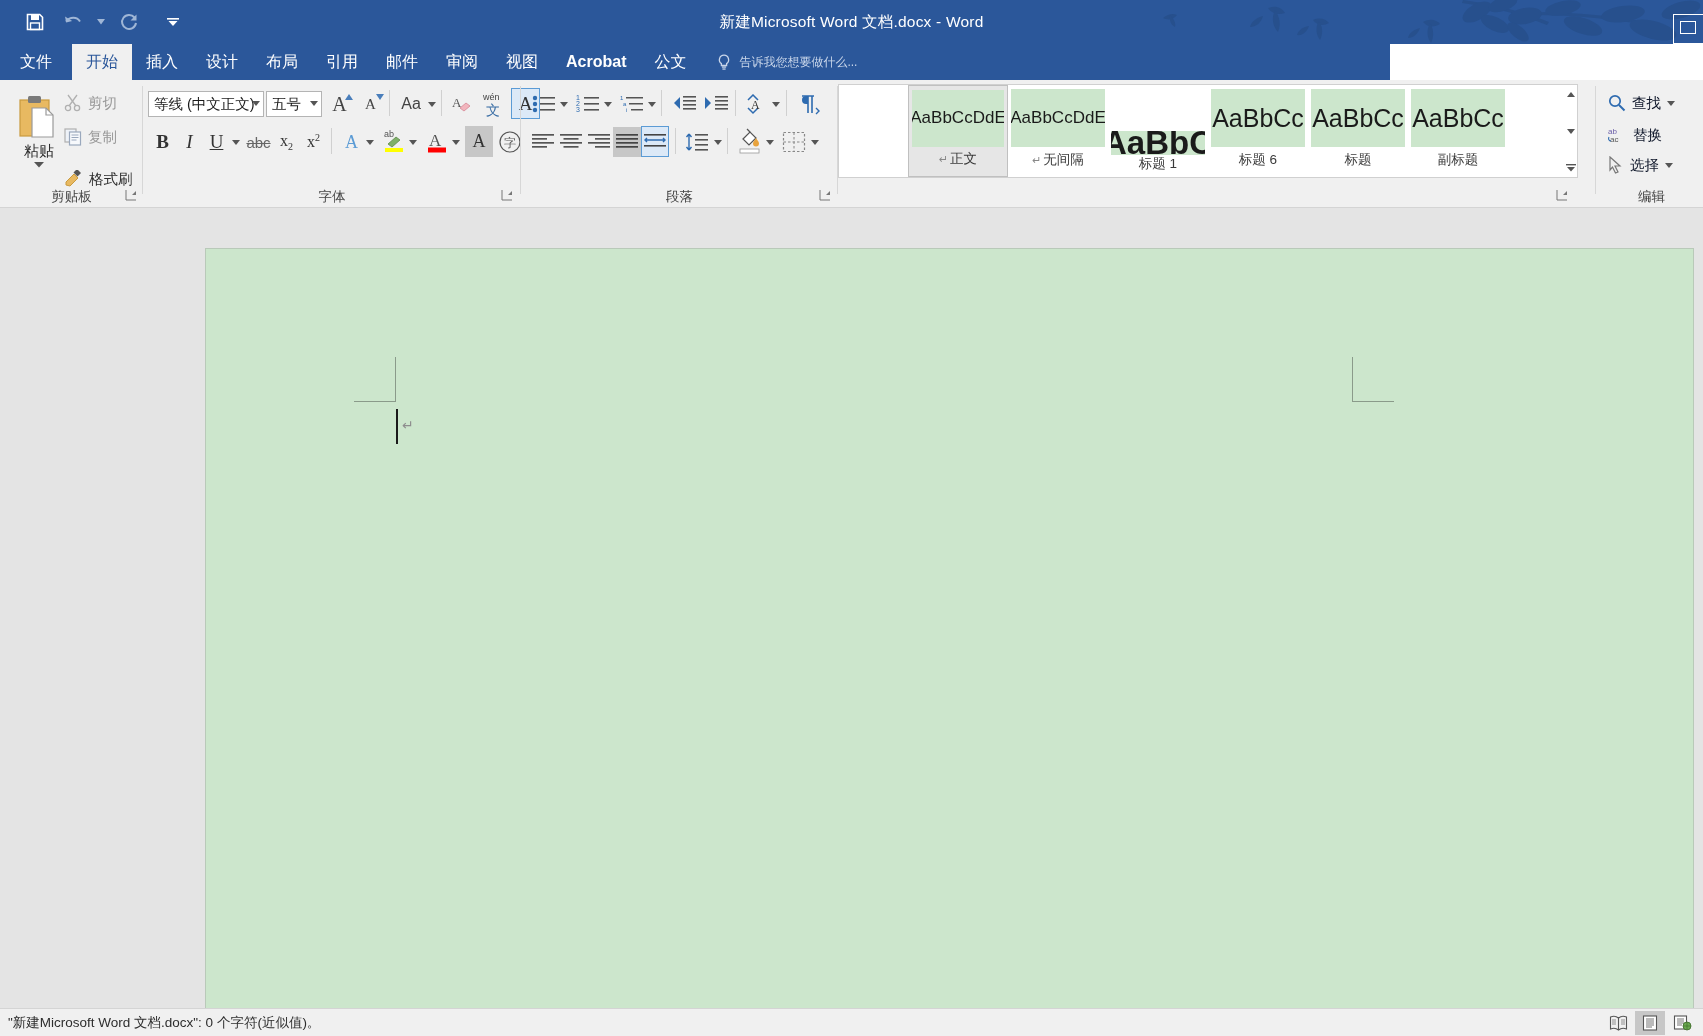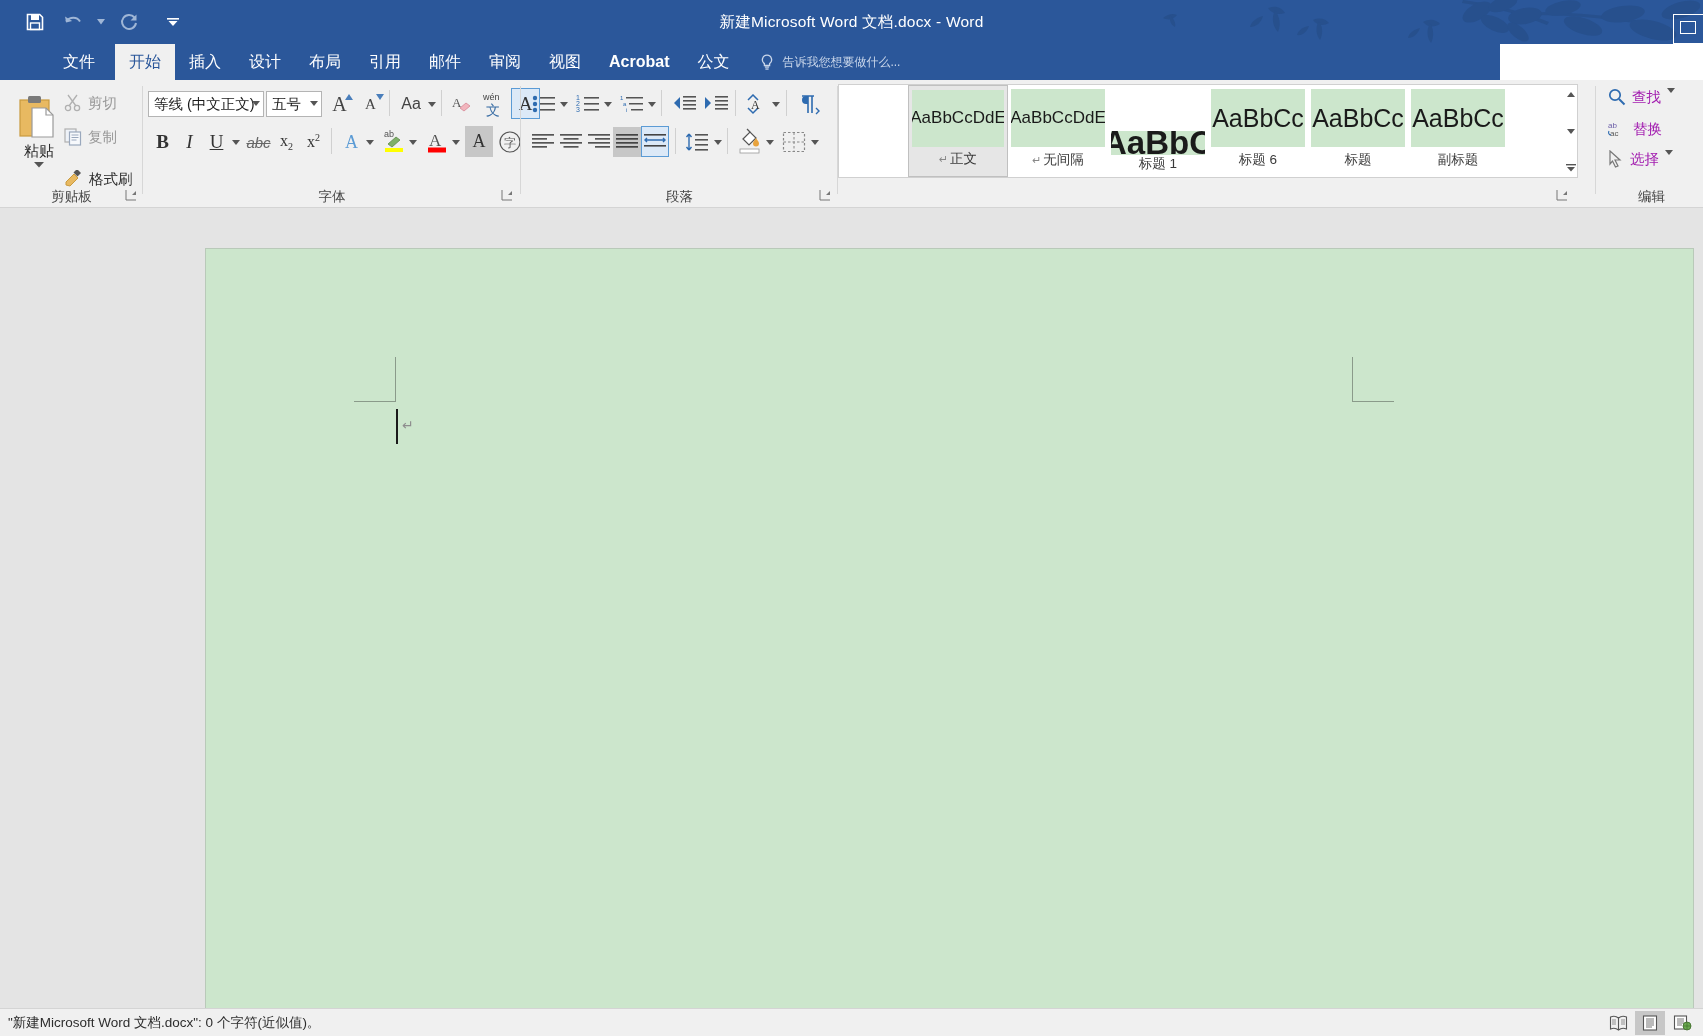--- a/index.html
+++ b/index.html
@@ -34,22 +34,22 @@
     position:absolute; right:-4px; top:14px; width:34px; height:30px;
     border:1.5px solid #ffffff; background:transparent;
   }
   .win-min::before{
     content:""; position:absolute; left:6px; top:6px; width:14px; height:11px;
     border:1.5px solid #ffffff;
   }
 
   
   .tabstrip {
-    position:absolute; left:0; top:44px; width:1500px; height:36px;
-    background:#2b579a; display:flex; align-items:flex-end;padding-left:43px;
+    position:absolute; left:0; top:44px; width:1390px; height:36px;
+    background:#2b579a; display:flex; align-items:flex-end;
   }
   .tab {
     height:36px; padding:0 14px; display:flex; align-items:center; justify-content:center;
     color:#ffffff; font-size:16px; white-space:nowrap; cursor:default;
   }
   .tab.file { padding:0 20px; }
   .tab.active { background:#f0f0f0; color:#2b579a; }
   .tellme {
     display:flex; align-items:center; gap:7px; height:36px; margin-left:16px;
     color:#c9d6ea; font-size:12px; white-space:nowrap;
@@ -119,22 +119,22 @@
   .pilcrow-small { color:#888; font-size:11px; }
   .gallery-scroll {
     position:absolute; right:2px; top:4px; width:18px; height:94px;
     display:flex; flex-direction:column; justify-content:space-between; align-items:center;
     padding:2px 0;
   }
   .gs-btn { width:16px; height:17px; display:flex; align-items:center; justify-content:center; cursor:default; }
 
   
   .edit-item {
-    position:absolute; display:flex; gap:6px;
-    height:30px; font-size:14.5px; color:#a21caf; white-space:nowrap; cursor:default;
+    position:absolute; display:flex; align-items:center; gap:6px;
+    height:30px; font-size:14.5px; color:#0f172a; white-space:nowrap; cursor:default;
   }
 
   
   .docarea {
     position:absolute; left:0; top:208px; width:1703px; height:800px;
     background:#e4e4e4;
   }
   .page {
     position:absolute; left:205px; top:40px; width:1489px; height:778px;
     background:#cce6cc; border:1px solid #b9c9b9;
@@ -365,21 +365,21 @@
         <span style="font-size:19px;font-style:italic;color:#333;font-family:'Liberation Serif',serif;">I</span>
       </div>
       <div class="ic" style="left:60px; top:47px; width:27px; height:30px;">
         <span style="font-size:19px;color:#333;text-decoration:underline;font-family:'Liberation Serif',serif;">U</span>
       </div>
       <div class="mini-caret" style="left:88px; top:50px;">
         <svg width="8" height="5" viewBox="0 0 8 5">
             <path d="M0 0h8L4 5z" fill="#555"></path>
           </svg>
       </div>
-      <div class="ic" style="left:101px; top:47px; width:29px; height:30px;font-style:italic;">
+      <div class="ic" style="left:101px; top:47px; width:29px; height:30px;">
         <span style="font-size:15px;color:#666;text-decoration:line-through;">abc</span>
       </div>
       <div class="ic" style="left:130px; top:47px; width:27px; height:30px;">
         <span style="font-size:16px;color:#333;font-family:'Liberation Serif',serif;">x<sub style="font-size:10px">2</sub></span>
       </div>
       <div class="ic" style="left:157px; top:47px; width:27px; height:30px;">
         <span style="font-size:16px;color:#333;font-family:'Liberation Serif',serif;">x<sup style="font-size:10px">2</sup></span>
       </div>
       <div style="position:absolute;left:188px;top:48px;width:1px;height:26px;background:#d0d0d0"></div>
       <div class="ic" style="left:195px; top:47px; width:27px; height:30px;">

